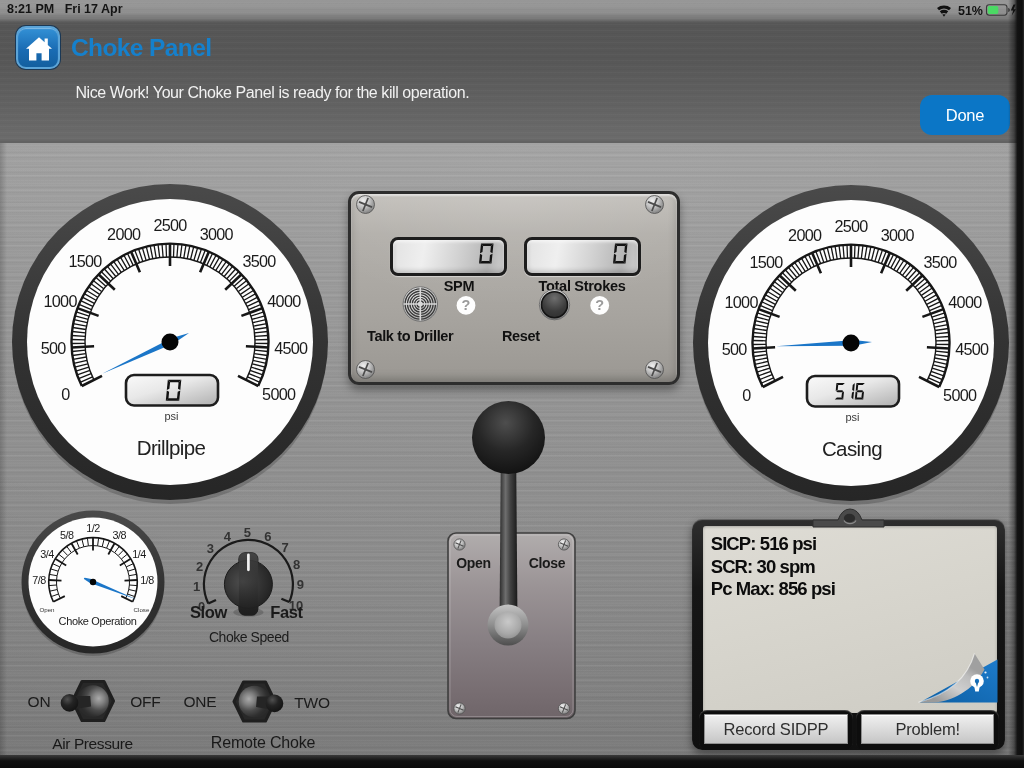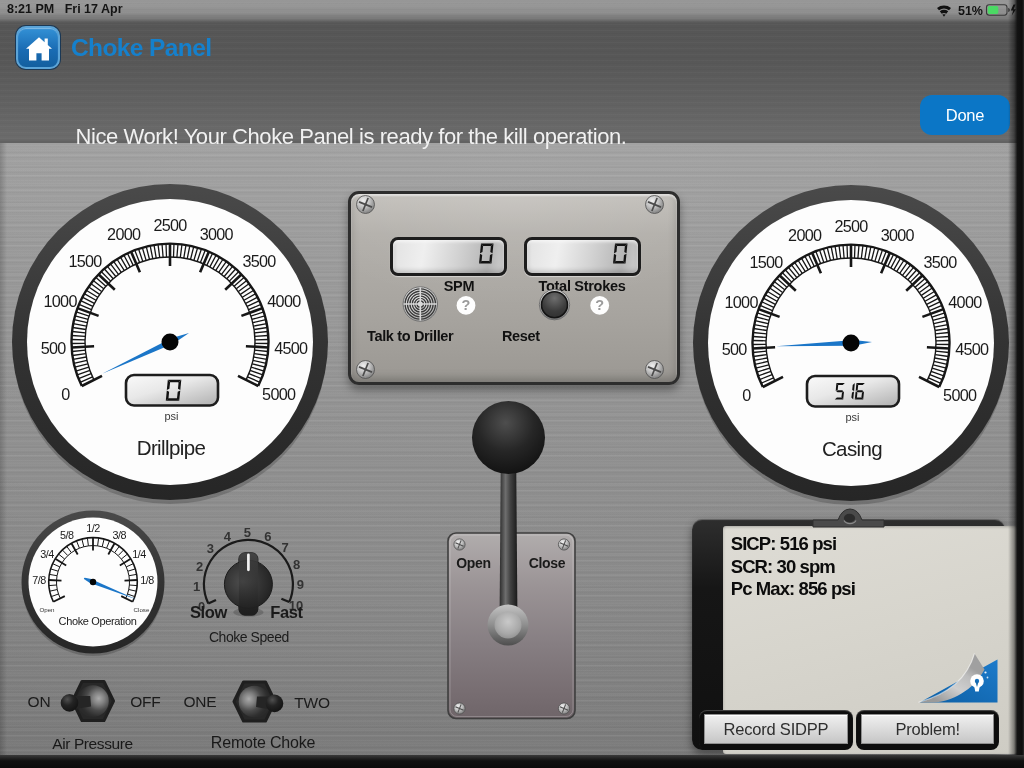--- a/index.html
+++ b/index.html
@@ -19,21 +19,21 @@
     repeating-linear-gradient(180deg, rgba(255,255,255,0.022) 0 1px, rgba(0,0,0,0.0) 1px 3px, rgba(0,0,0,0.025) 3px 4px, rgba(0,0,0,0.0) 4px 6px),
     linear-gradient(180deg, #949494 0px, #999 3px, #8d8d8d 13px, #757575 19px, #565656 23px, #575757 60px, #626262 105px, #6b6b6b 138px, #616161 143px);
   z-index:10;
 }
 #statustext { position:absolute; left:7px; top:2px; font-size:12.5px; font-weight:700; color:#141414; letter-spacing:0; z-index:60; }
 #homebtn { position:absolute; left:15.5px; top:26px; width:44px; height:43px; border-radius:10px;
   background:linear-gradient(180deg,#3391d6,#1a6cb4 55%,#135f9f);
   border:2px solid #5ba4d8; box-shadow:0 0 0 1px rgba(15,50,85,0.85), inset 0 1px 1px rgba(255,255,255,0.4);
   z-index:20; }
 #title { position:absolute; left:71px; top:34px; font-size:24.5px; font-weight:700; letter-spacing:-0.6px; color:#1580cc; z-index:20; }
-#subtitle { position:absolute; left:75.5px; top:84px; font-size:22px; letter-spacing:-0.43px; color:#f1f1f1; z-index:20;margin-top:40px; }
+#subtitle { position:absolute; left:75.5px; top:84px; font-size:16px; letter-spacing:-0.43px; color:#f1f1f1; z-index:20; }
 #done { position:absolute; left:920px; top:95px; width:90px; height:40px; border-radius:12px; background:#0b76c6;
   color:#fff; font-size:16.5px; text-align:center; line-height:40px; letter-spacing:-0.2px; z-index:20; }
 
 #cbox { position:absolute; left:348px; top:191px; width:332px; height:193.5px; border-radius:11px;
   background:
     radial-gradient(120% 100% at 50% 0%, rgba(255,255,255,0.12), rgba(0,0,0,0.0) 60%),
     linear-gradient(180deg, #c2bfba 0px, #b2afaa 40px, #a7a49f 120px, #9a9792 193px);
   border:3px solid #2d2d2d;
   box-shadow: inset 0 2px 2px rgba(255,255,255,0.55), inset 0 -4px 8px rgba(0,0,0,0.22), 0 5px 9px rgba(0,0,0,0.35);
   z-index:15; }
@@ -43,24 +43,24 @@
   width:116.3px; height:39px; top:43px; z-index:16; }
 #lcd1 { left:39.3px; }
 #lcd2 { left:173.3px; }
 .boxlabel { position:absolute; font-size:14.5px; font-weight:700; color:#111; letter-spacing:-0.3px; text-align:center; width:140px; top:83.5px; z-index:16;}
 .boxlabel2 { position:absolute; font-size:14.5px; font-weight:700; color:#111; letter-spacing:-0.35px; text-align:left; width:160px; top:134px; z-index:16;}
 
 #pad { position:absolute; left:692px; top:519px; width:312.5px; height:230.5px; border-radius:10px;
   background:linear-gradient(180deg,#2e2e2e,#161616 30%,#101010);
   box-shadow: inset 0 1px 1px rgba(255,255,255,0.3), 0 4px 8px rgba(0,0,0,0.45);
   z-index:15; }
-#paper { position:absolute; left:10.7px; top:7.2px; width:294.8px; height:228px; border-radius:3px;
+#paper { position:absolute; left:10.7px; top:7.2px; width:294.8px; height:187px; border-radius:3px;
   background:linear-gradient(165deg,#dedcd5 0%,#d7d5cd 45%,#ceccc4 100%);
   box-shadow: inset 0 1px 3px rgba(0,0,0,0.25);
-  overflow:hidden;margin-left:20px; }
+  overflow:hidden; }
 #padtext { position:absolute; left:8px; top:7px; font-size:18.5px; font-weight:700; color:#0c0c0c; line-height:22.4px; letter-spacing:-0.9px; }
 .padbtnf { position:absolute; top:190.5px; height:40px; border-radius:8px; background:#0d0d0d;
   box-shadow: inset 0 1px 1px rgba(255,255,255,0.25); }
 #pbf1 { left:7.2px; width:153.5px; }
 #pbf2 { left:164.2px; width:143.1px; }
 .padbtn { position:absolute; left:5px; top:4.5px; right:5px; bottom:5.5px; border-radius:0;
   background:linear-gradient(180deg,#f0f0f0,#d7d7d7 60%,#c6c6c6); border:1px solid #8f8f8f;
   box-shadow: inset 0 1px 0 rgba(255,255,255,0.9);
   font-size:16.5px; color:#2e2e2e; text-align:center; line-height:29px; letter-spacing:-0.2px; }
 

